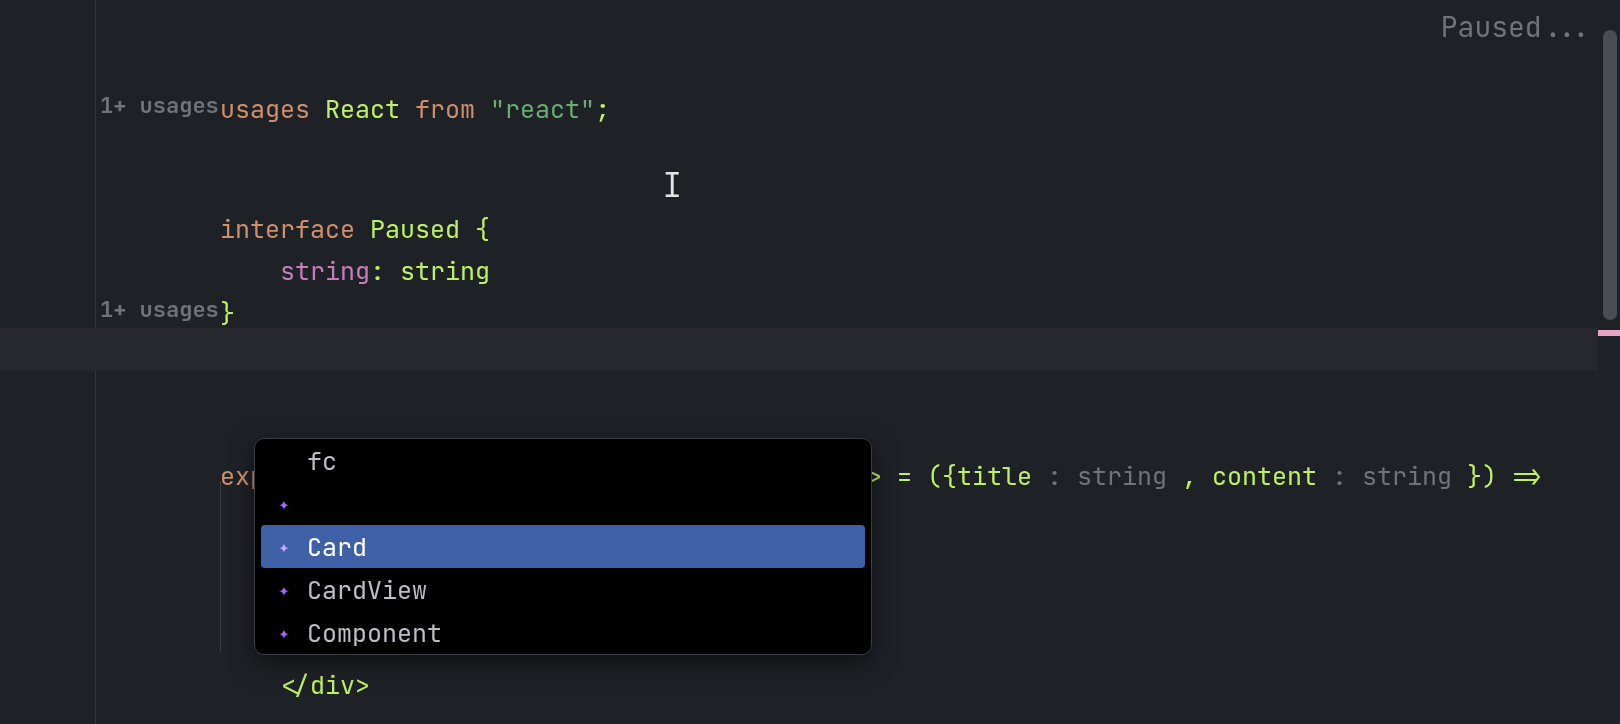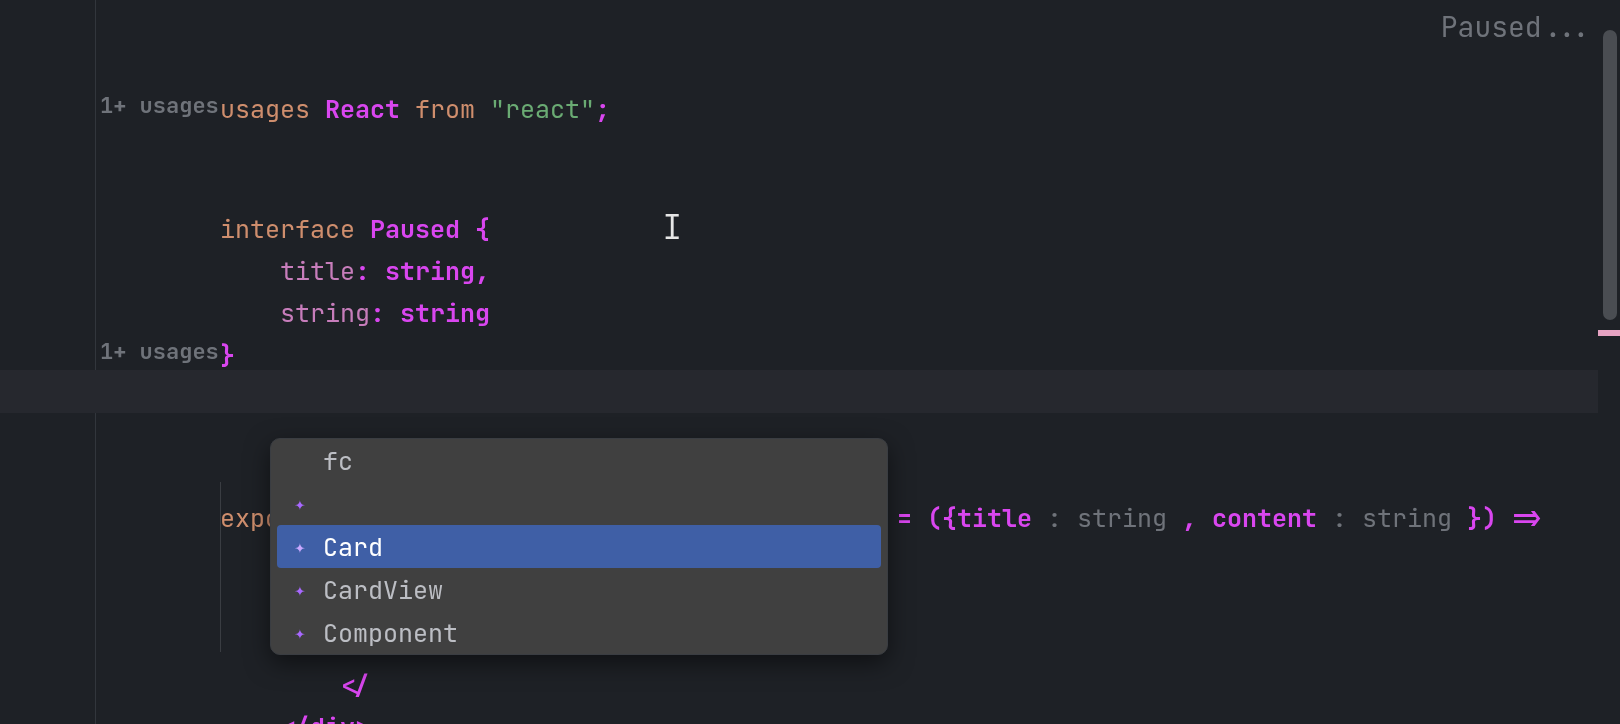--- a/index.html
+++ b/index.html
@@ -33,21 +33,21 @@
     bottom: 0;
     padding-top: 4px;
   }
   .line {
     height: 42px;
     line-height: 42px;
     white-space: pre;
     position: relative;
   }
   .kw { color: #cf8e6d; }
-  .id { color: #d946ef; font-weight: bold; }
+  .id { color: #bef264; }
   .str { color: #6aab73; }
   .hint-inline { color: #6f737a; font-style: normal; }
   .purple { color: #c77dbb; }
   .usage-hint {
     color: #6f737a;
     font-size: 22px;
     height: 36px;
     line-height: 36px;
     font-weight: bold;
   }
@@ -91,28 +91,27 @@
   .text-caret {
     position: absolute;
     font-size: 34px;
     color: #e6e6e6;
     font-weight: 300;
     line-height: 34px;
   }
   
   .popup {
     position: absolute;
-    background: #404040;
+    background: #000000;
     border: 1px solid #3a3d42;
     border-radius: 10px;
     box-shadow: 0 8px 24px rgba(0,0,0,0.5);
     overflow: hidden;
     z-index: 10;
     width: 618px;
-    margin-left: 16px;
   }
   .popup-item {
     display: flex;
     align-items: center;
     height: 43px;
     padding: 0 12px 0 18px;
     gap: 12px;
     white-space: pre;
     color: #bcbec4;
   }
@@ -185,25 +184,20 @@
     <div class="line"></div>
 
     <div class="usage-hint">1+ usages</div>
 
     <div class="line">
       <span class="line-content">
         <span class="kw">interface</span><span> </span><span class="id">Paused</span><span class="id"> {</span>
       </span>
     </div>
 
-    <div class="line">
-      <span class="line-content">
-        <span class="purple">    title</span><span class="id">: string,</span>
-      </span>
-    </div>
 
     <div class="line">
       <span class="line-content">
         <span class="purple">    string</span><span class="id">: string</span>
       </span>
       
       <span class="text-caret" style="left:562px; top:2px;">I</span>
     </div>
 
     <div class="line">

